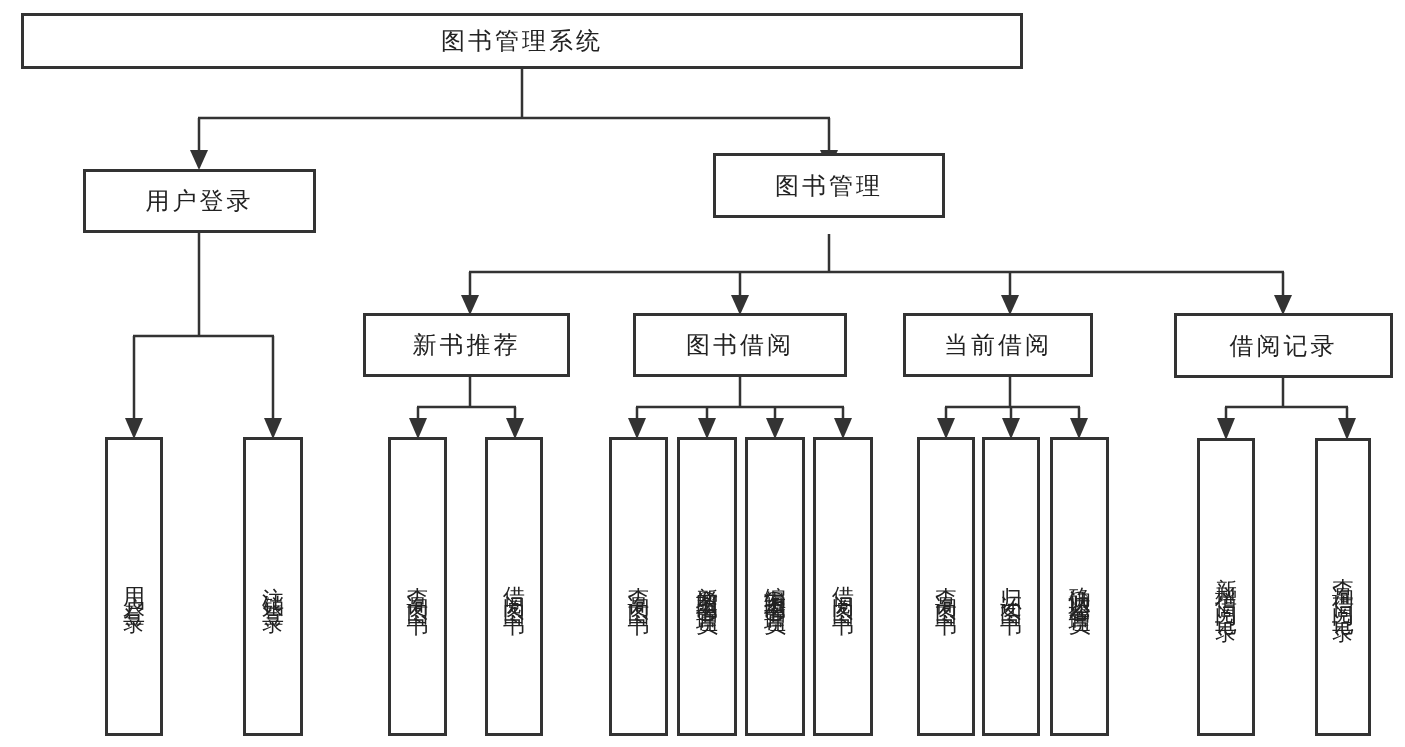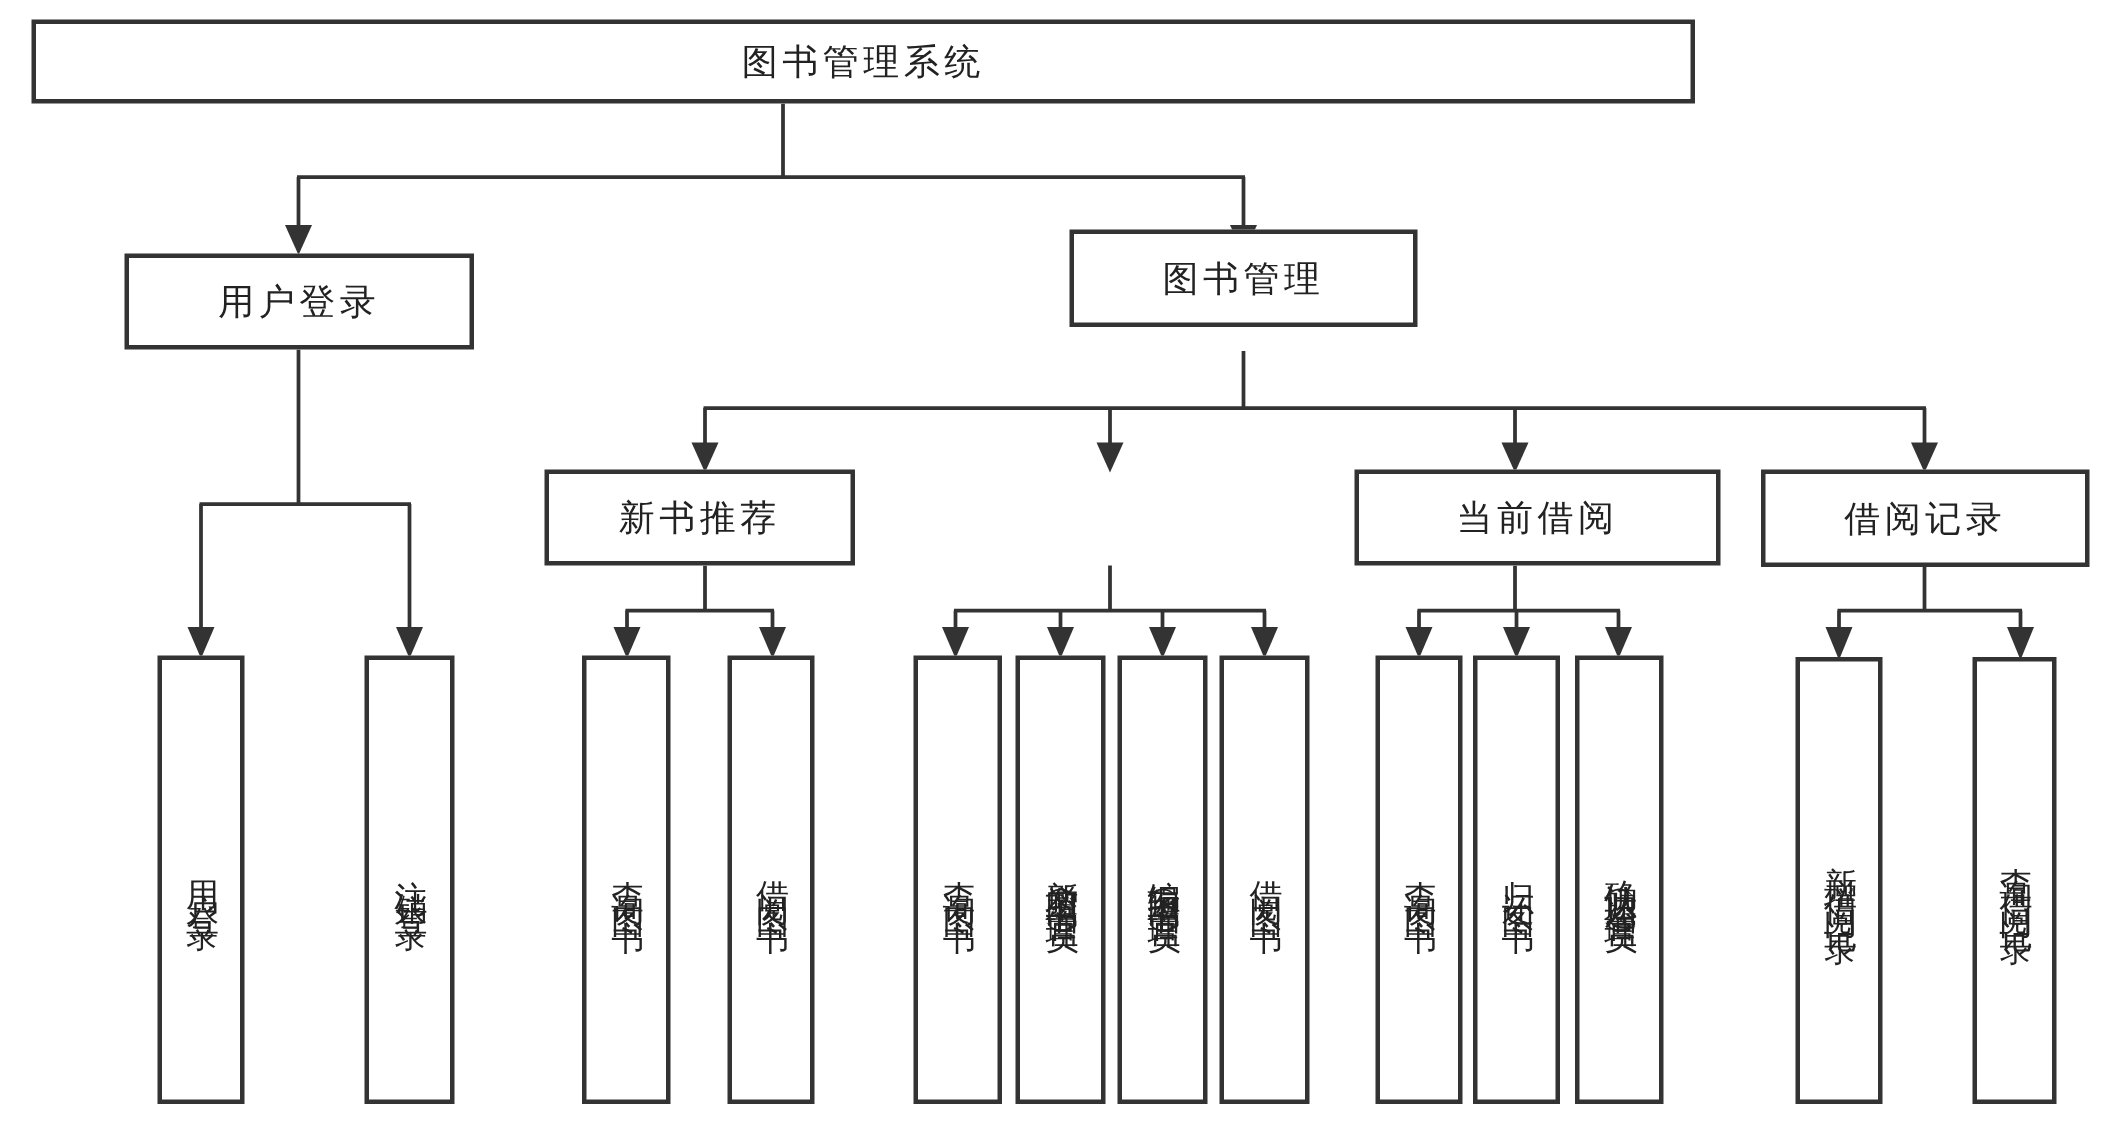--- a/index.html
+++ b/index.html
@@ -79,35 +79,38 @@
       <polygon points="766,418 784,418 775,439"></polygon>
       <polygon points="834,418 852,418 843,439"></polygon>
       <polygon points="937,418 955,418 946,439"></polygon>
       <polygon points="1002,418 1020,418 1011,439"></polygon>
       <polygon points="1070,418 1088,418 1079,439"></polygon>
       <polygon points="1217,418 1235,418 1226,440"></polygon>
       <polygon points="1338,418 1356,418 1347,440"></polygon>
     </g>
   </svg>
 
-  <div class="hnode" style="left:21px;top:13px;width:1109px;height:56px">
+  <div class="hnode" style="left:21px;top:13px;width:1002px;height:56px">
     <span>图书管理系统</span>
   </div>
 
   <div class="hnode" style="left:83px;top:169px;width:233px;height:64px">
     <span>用户登录</span>
   </div>
   <div class="hnode" style="left:713px;top:153px;width:232px;height:65px">
     <span>图书管理</span>
   </div>
 
   <div class="hnode" style="left:363px;top:313px;width:207px;height:64px">
     <span>新书推荐</span>
   </div>
-  <div class="hnode" style="left:903px;top:313px;width:244px;height:64px">
+  <div class="hnode" style="left:633px;top:313px;width:214px;height:64px">
+    <span>图书借阅</span>
+  </div>
+  <div class="hnode" style="left:903px;top:313px;width:190px;height:64px">
     <span>当前借阅</span>
   </div>
   <div class="hnode" style="left:1174px;top:313px;width:219px;height:65px">
     <span>借阅记录</span>
   </div>
 
   <div class="leaf-box" style="left:105px;top:437px;width:58px;height:299px">
     <span class="vtext">用户登录</span>
   </div>
   <div class="leaf-box" style="left:243px;top:437px;width:60px;height:299px">

